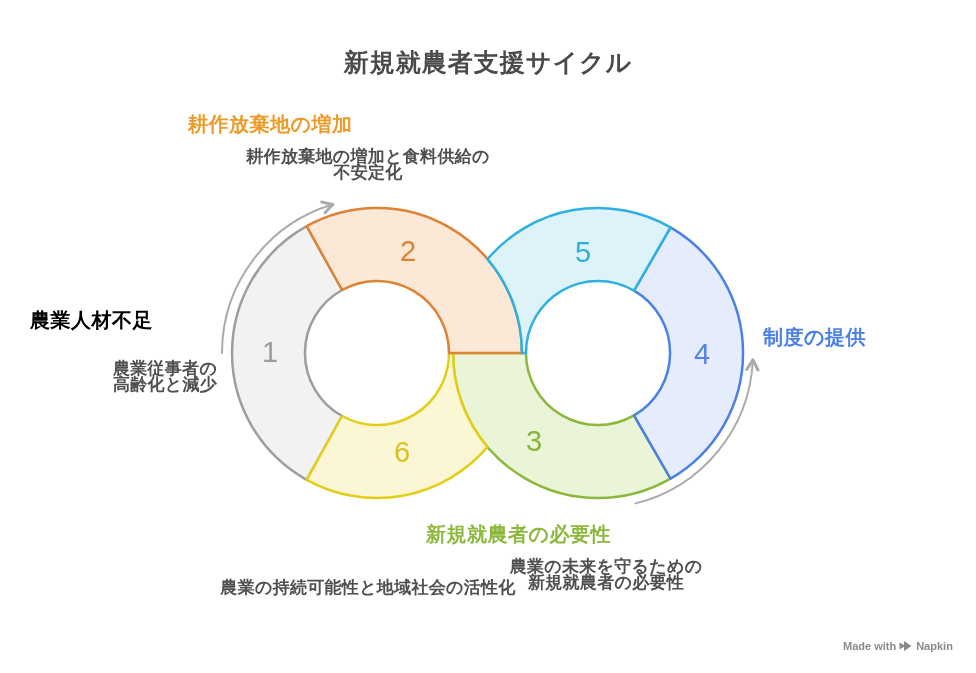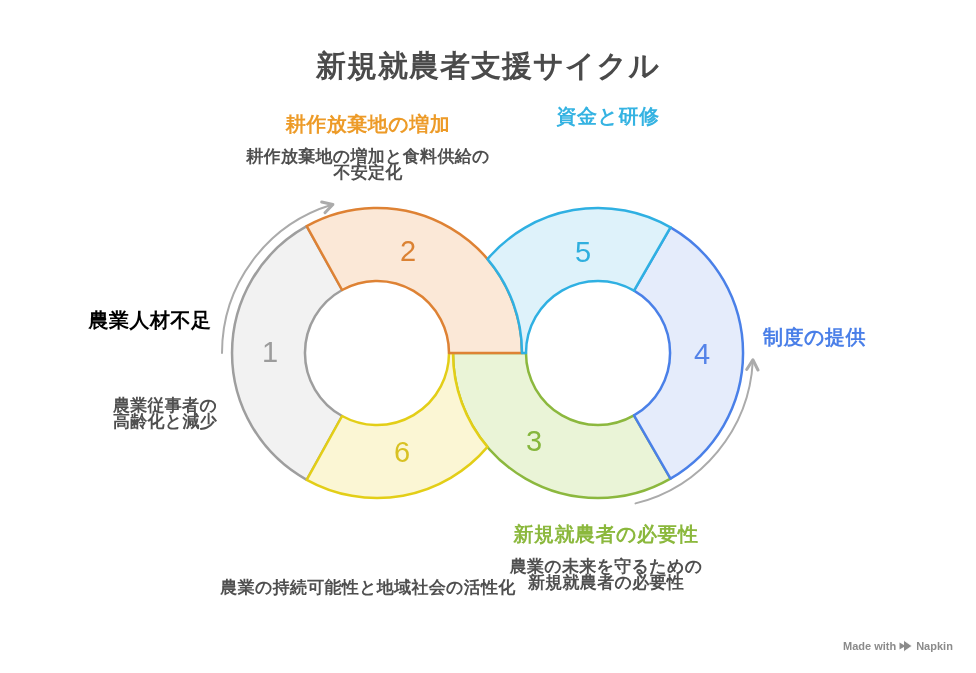--- a/index.html
+++ b/index.html
@@ -2,25 +2,25 @@
 <html><head>
 <meta charset="utf-8">
 <style>
   html,body{margin:0;padding:0;background:#ffffff;}
   .canvas{
     position:relative;width:976px;height:673px;background:#ffffff;
     overflow:hidden;font-family:"Liberation Sans","DejaVu Sans",sans-serif;
   }
   .title{
     position:absolute;left:0;top:46px;width:976px;text-align:center;
-    font-size:30px;font-weight:700;letter-spacing:1px;
+    font-size:25px;font-weight:700;letter-spacing:1px;
   }
   .heading{
     position:absolute;font-size:20px;font-weight:700;letter-spacing:0.5px;
-    text-align:center;
+    text-align:left;
   }
   .desc{
     position:absolute;font-size:17px;font-weight:700;line-height:16px;
     text-align:center;white-space:pre-line;letter-spacing:0.3px;
   }
   .block-center{width:360px;}
   .left-align{text-align:left;}
   .num{
     font-size:29px;font-weight:500;
   }
@@ -66,24 +66,23 @@
     <text class="num" x="402" y="452" text-anchor="middle" dominant-baseline="central" fill="#D8C122">6</text>
 
     <path class="arrow" marker-end="url(#arrowhead)" d="M222,353 A155,155 0 0 1 331.7,204.8" stroke="#ABABAB"></path>
     <path class="arrow" marker-end="url(#arrowhead)" d="M635.5,503.4 A155,155 0 0 0 752.8,361" stroke="#ABABAB"></path>
   </svg>
 
   <div class="heading block-center" style="left: 188px; top: 111px; color: rgb(237, 155, 40);">耕作放棄地の増加</div>
   <div class="desc block-center" style="left: 188px; top: 149px; color: rgb(79, 79, 79);">耕作放棄地の増加と食料供給の
 不安定化</div>
 
-  <div class="heading block-center" style="left: 428px; top: 103px; color: rgb(53, 179, 226);">資金と研修</div>
 
   <div class="heading" style="left: 30px; top: 307px; width: 240px; color: #000000;">農業人材不足</div>
-  <div class="desc" style="left: 45px; top: 361px; width: 240px; color: rgb(79, 79, 79); margin-top: 37px;">農業従事者の
+  <div class="desc" style="left: 45px; top: 361px; width: 240px; color: rgb(79, 79, 79);">農業従事者の
 高齢化と減少</div>
 
   <div class="heading left-align" style="left: 763px; top: 324px; width: 210px; color: rgb(74, 127, 232);">制度の提供</div>
 
   <div class="desc block-center" style="left: 188px; top: 580px; color: rgb(79, 79, 79);">農業の持続可能性と地域社会の活性化</div>
 
   <div class="heading block-center" style="left: 426px; top: 521px; color: rgb(139, 184, 61);">新規就農者の必要性</div>
   <div class="desc block-center" style="left: 426px; top: 559px; color: rgb(79, 79, 79);">農業の未来を守るための
 新規就農者の必要性</div>
 

